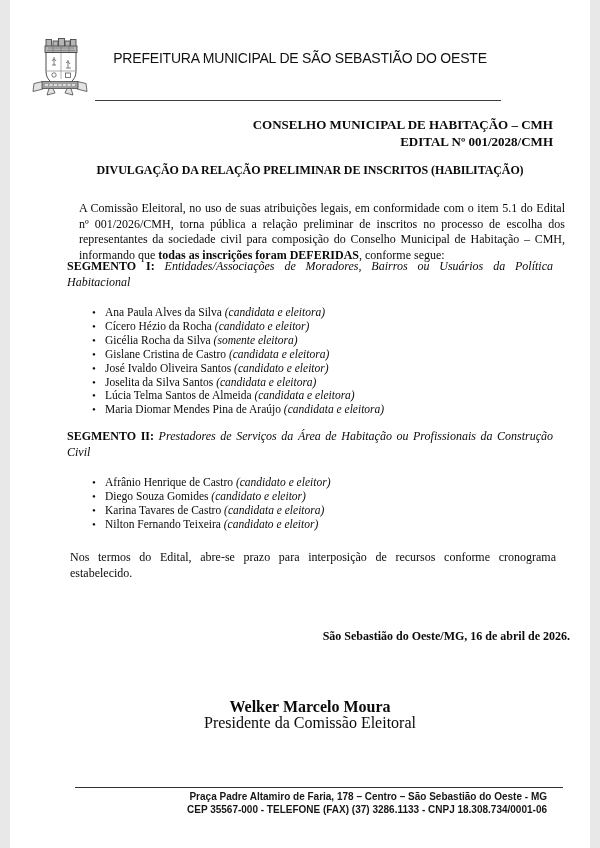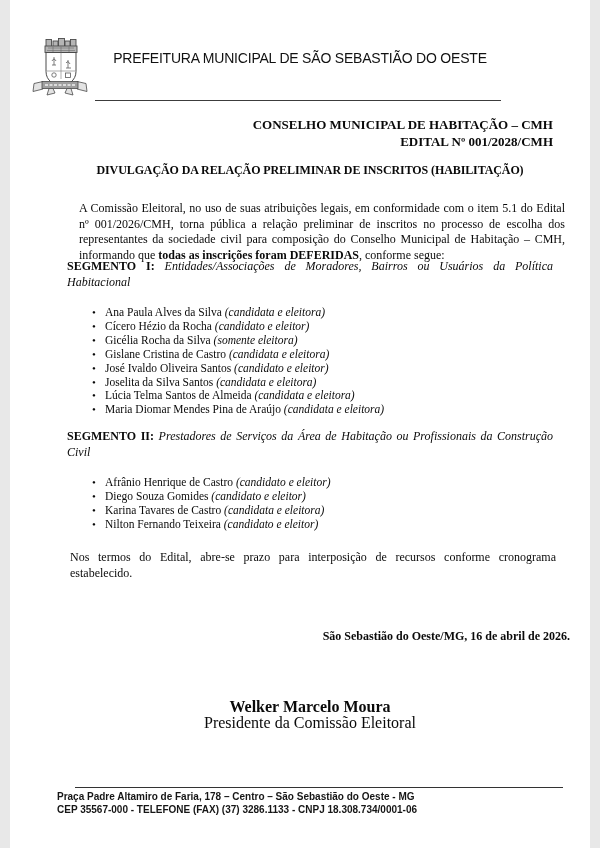--- a/index.html
+++ b/index.html
@@ -83,21 +83,21 @@
     text-align:center; font-size:16px; line-height:15.5px;
   }
 
   
   .footer-rule {
     position:absolute; left:65px; top:787px; width:488px;
     border-top:1px solid #333;
   }
   .footer-text {
     position:absolute; left:47px; top:791px; width:490px;
-    text-align:left;
+    text-align:right;
     font-family:"Liberation Sans", sans-serif;
     font-weight:bold; font-size:10px; line-height:12.5px;
     color:#161616;
   }
 </style>
 </head>
 <body>
 
 <div class="page">
 

